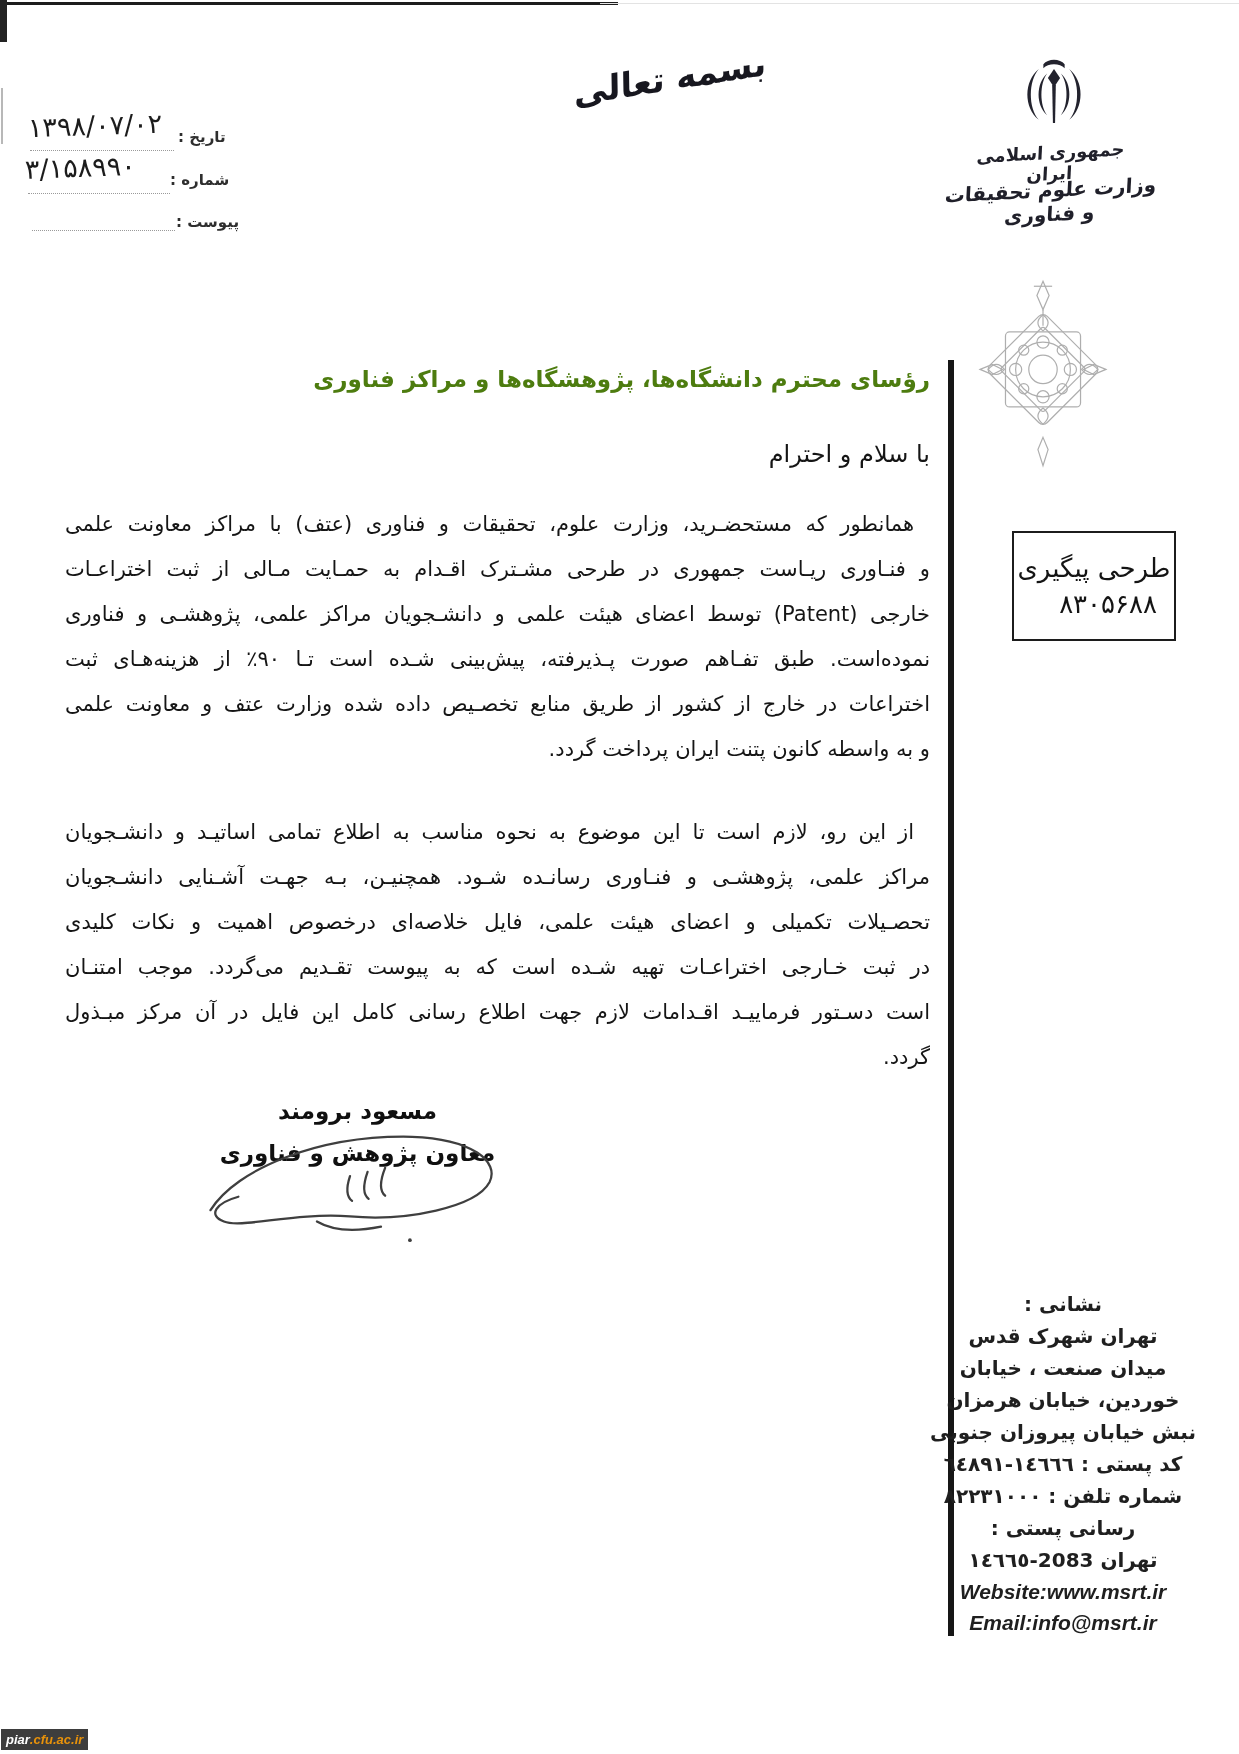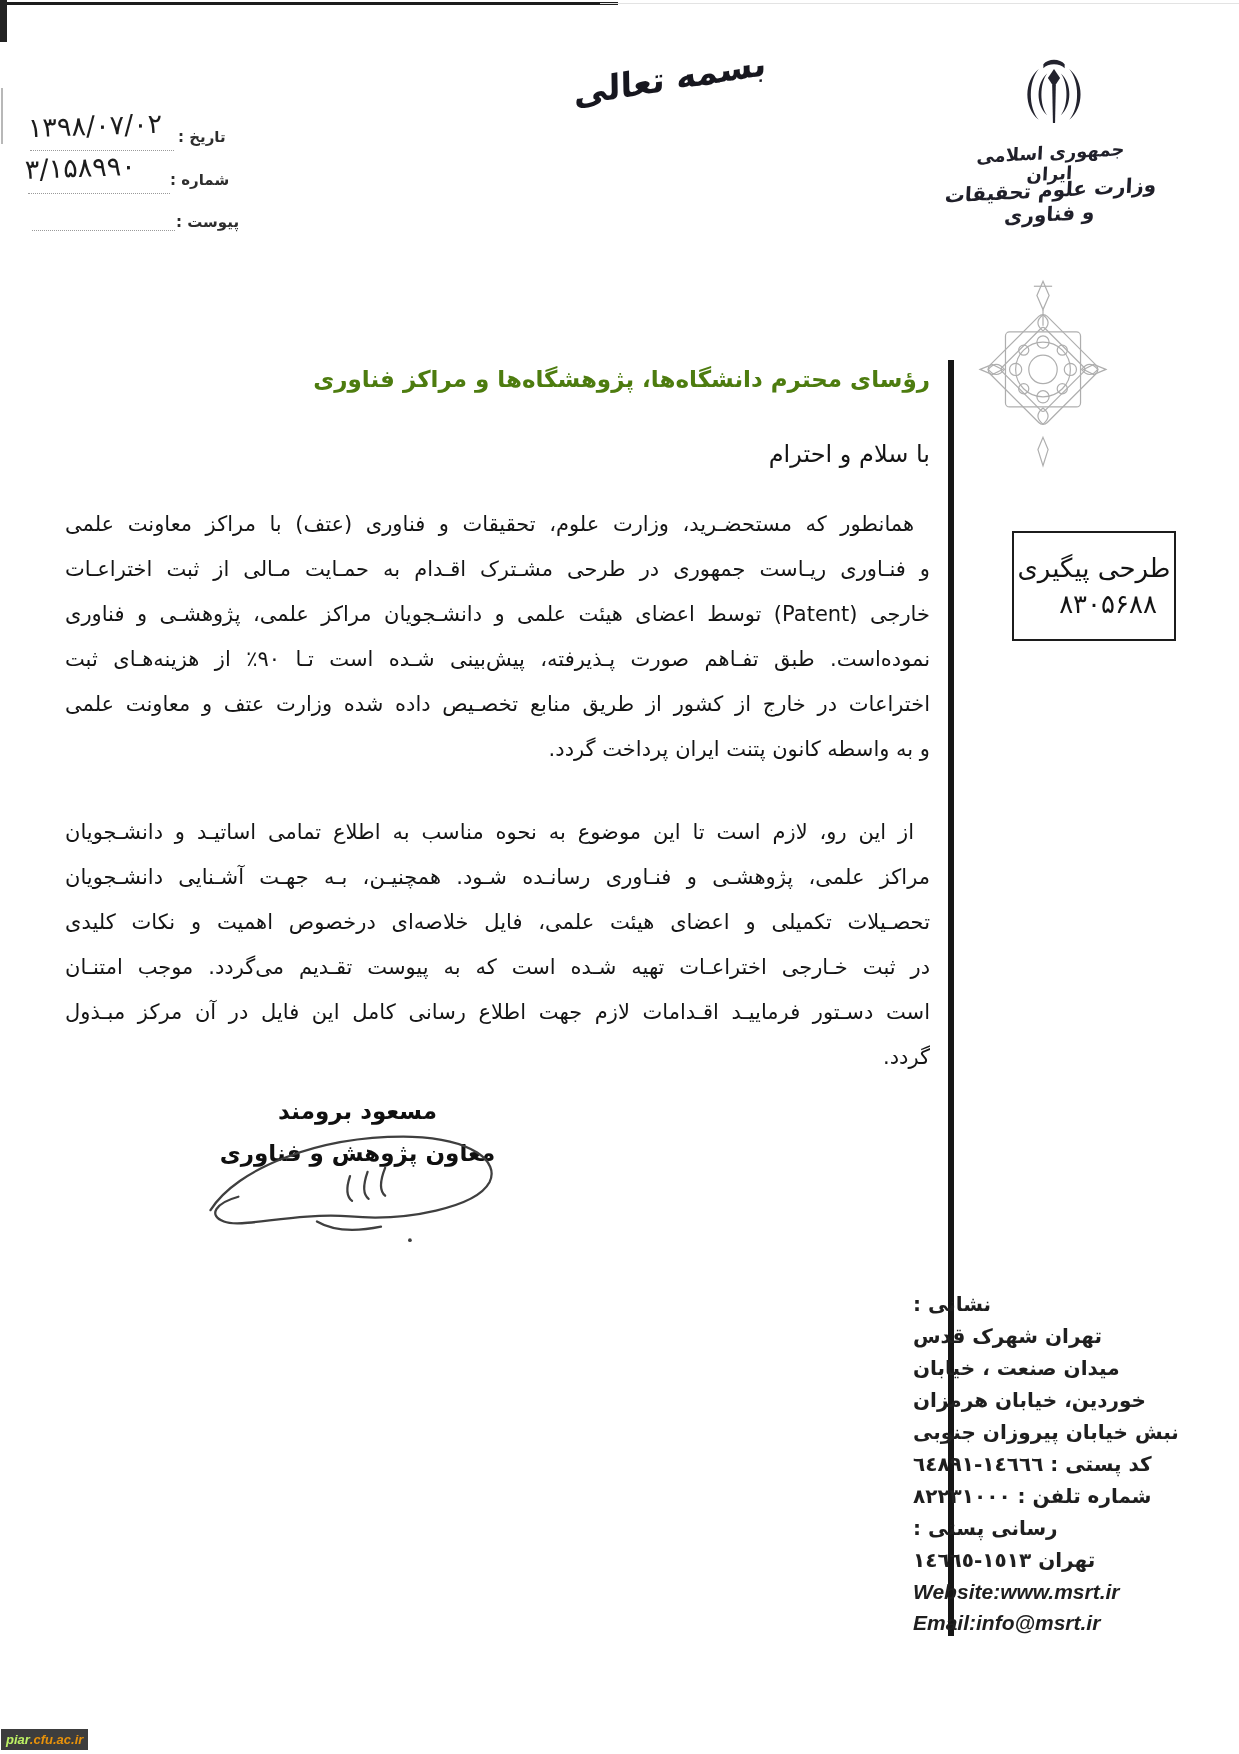--- a/index.html
+++ b/index.html
@@ -40,29 +40,29 @@
             font-weight:bold;direction:rtl;color:#101010;}
   .sig-title{position:absolute;left:200px;top:1140px;width:315px;text-align:center;font-size:23px;
              font-weight:bold;direction:rtl;color:#101010;}
   .sig-scribble{position:absolute;left:195px;top:1122px;width:310px;height:135px;}
   
   .tracking-box{position:absolute;left:1012px;top:531px;width:160px;height:106px;border:2px solid #1c1c1c;
                 display:flex;flex-direction:column;align-items:center;justify-content:center;direction:rtl;}
   .tracking-label{font-size:26px;color:#141414;white-space:nowrap;}
   .tracking-number{font-size:26px;color:#141414;letter-spacing:4px;margin-top:6px;margin-left:28px;}
   
-  .address{position:absolute;right:26px;top:1288px;width:300px;direction:rtl;text-align:left;
+  .address{position:absolute;right:26px;top:1288px;width:300px;direction:rtl;text-align:center;
            font-size:20px;font-weight:bold;line-height:32px;color:#1f1f1f;}
   .address-latin{font-family:"Liberation Sans",sans-serif;font-style:italic;font-weight:bold;
                  font-size:21px;direction:ltr;line-height:31px;}
   
   .watermark{position:absolute;left:1px;top:1729px;height:21px;padding:0 5px;background:#3d3d3d;
              display:flex;align-items:center;font-family:"Liberation Sans",sans-serif;
              font-weight:bold;font-style:italic;font-size:13px;white-space:nowrap;}
-  .wm-prefix{color:#bef264;}
+  .wm-prefix{color:#ffffff;}
   .wm-suffix{color:#e8920a;}
 </style>
 </head>
 <body>
 
 <div class="page">
 
   <div class="top-line-dark"></div>
   <div class="top-line-faint"></div>
   <div class="corner-mark"></div>
@@ -167,21 +167,21 @@
   <div class="address">
     <div>
         <div>نشانی :</div>
         <div>تهران شهرک قدس</div>
         <div>میدان صنعت ، خیابان</div>
         <div>خوردین، خیابان هرمزان</div>
         <div>نبش خیابان پیروزان جنوبی</div>
         <div>کد پستی : ⁦١٤٦٦٦-٦٤٨٩١⁩</div>
         <div>شماره تلفن : ٨٢٢٣١٠٠٠</div>
         <div>رسانی پستی :</div>
-        <div>تهران ١٥١٣-١٤٦٦٥</div>
+        <div>تهران 2083-١٤٦٦٥</div>
       </div>
     <div class="address-latin">Website:www.msrt.ir</div>
     <div class="address-latin">Email:info@msrt.ir</div>
   </div>
 
   <div class="watermark">
     <span class="wm-prefix">piar</span>
       <span class="wm-suffix">.cfu.ac.ir</span>
   </div>
 

